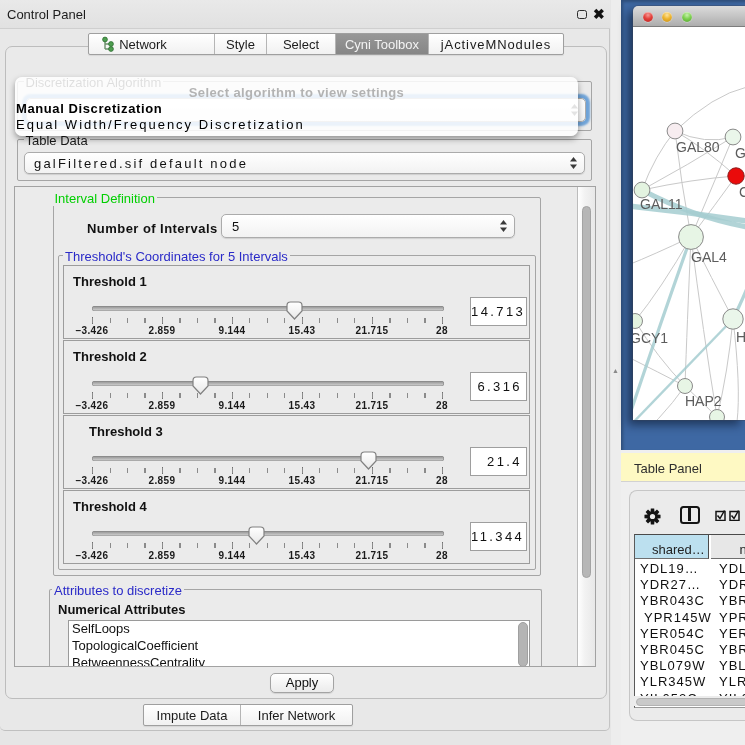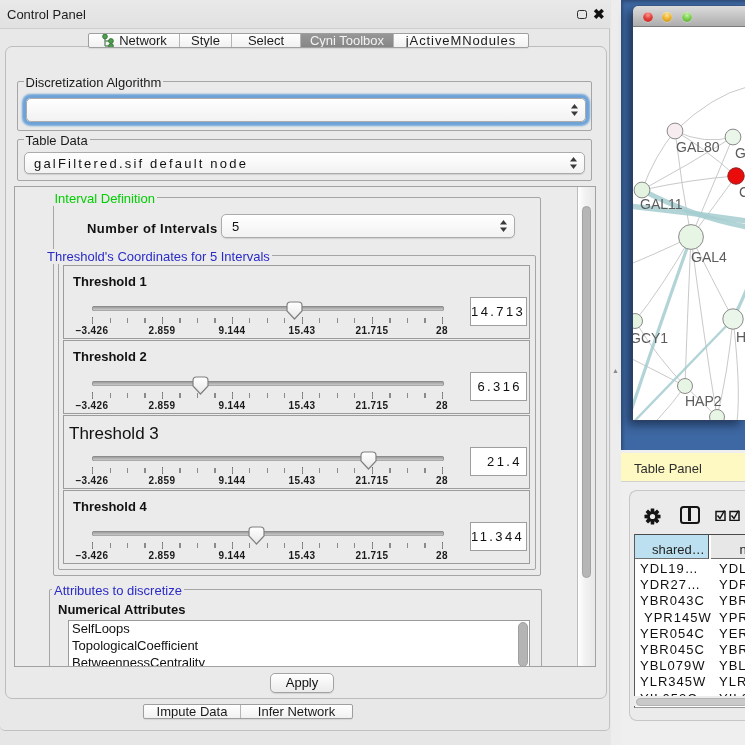--- a/index.html
+++ b/index.html
@@ -8,21 +8,21 @@
 .abs { position:absolute; }
 
 #cp { position:absolute; left:0; top:0; width:610px; height:731px; background:#e8e8e8;
   border-right:1px solid #c4c4c4; border-bottom:1px solid #c0c0c0; border-radius:0 0 5px 5px; }
 #cptitle { position:absolute; left:0; top:0; width:610px; height:29px; background:linear-gradient(#e9e9e9,#e1e1e1);
   border-bottom:1px solid #cfcfcf; }
 #cptitle .t { position:absolute; left:7px; top:7px; font-size:13px; color:#1c1c1c; }
 #cptitle .sq { position:absolute; left:577px; top:10px; width:10px; height:9px; border:1.5px solid #2b2b2b; border-radius:2.5px; }
 #cptitle .x { position:absolute; left:593px; top:6px; font-size:14px; font-weight:bold; color:#111; }
 
-.seg { position:absolute; z-index:5; display:flex; height:15px; border:1px solid #9f9f9f; border-radius:2px;
+.seg { position:absolute; z-index:5; display:flex; height:22px; border:1px solid #9f9f9f; border-radius:2px;
   background:linear-gradient(#ffffff,#f1f1f1); overflow:hidden; box-shadow:0 1px 1px rgba(0,0,0,0.08);text-align:center; }
 .seg .s { height:100%; display:flex; align-items:center; justify-content:center; font-size:13px; color:#1b1b1b;
   border-left:1px solid #b5b5b5; white-space:nowrap; }
 .seg .s:first-child { border-left:none; }
 .seg .sel { background:linear-gradient(#979797,#868686); color:#f3f3f3; }
 
 #pane { position:absolute; left:5px; top:46px; width:602px; height:653px; background:#eaeaea;
   border:1px solid #bdbdbd; border-radius:7px; }
 
 .grp { position:absolute; border:1px solid #a5a5a5; border-radius:2px; }
@@ -43,21 +43,21 @@
     </div>
   <div class="seg" style="left:88px; top:33px;">
     <div class="s" style="width:90px;"><svg width="14" height="16" viewBox="0 0 14 16" style="margin-right:4px;">
       <line x1="4" y1="4" x2="4" y2="13" stroke="#6a8f6a" stroke-width="1.4"></line>
       <line x1="4" y1="8" x2="9" y2="8" stroke="#6a8f6a" stroke-width="1.4"></line>
       <line x1="4" y1="13" x2="9" y2="13" stroke="#6a8f6a" stroke-width="1.4"></line>
       <circle cx="4" cy="3.5" r="2.4" fill="#4e9e50" stroke="#2f6f31" stroke-width="0.8"></circle>
       <circle cx="10" cy="8" r="2.4" fill="#4e9e50" stroke="#2f6f31" stroke-width="0.8"></circle>
       <circle cx="10" cy="13" r="2.4" fill="#4e9e50" stroke="#2f6f31" stroke-width="0.8"></circle>
     </svg>Network</div>
-    <div class="s" style="width:52px;">Style</div>
+    <div class="s" style="width:52px;margin-left:35px;">Style</div>
     <div class="s" style="width:69px;">Select</div>
     <div class="s sel" style="width:93px;">Cyni Toolbox</div>
     <div class="s" style="width:135px; letter-spacing:0.9px;">jActiveMNodules</div>
   </div>
   <div id="pane"></div>
 
   <div class="grp" style="left:17px; top:81px; width:575px; height:50px;"></div>
   <div class="gtit" style="left:23.5px; top:75px; color:#1a1a1a;text-align:right;">Discretization Algorithm</div>
   <div class="combo" style="left:26px; top:98px; width:560px; height:24px; box-shadow:0 0 2px 3.5px rgba(98,155,213,0.9);">
     <svg class="ar" width="9" height="14" viewBox="0 0 9 14">
@@ -81,21 +81,21 @@
   <div class="gtit" style="left:37.5px; top:4px; color:#00cf00; background:#ebebeb;">Interval Definition</div>
   <div style="position:absolute; left:72px; top:34px; font-size:13px; font-weight:bold; color:#111; letter-spacing:0.45px;">Number of Intervals</div>
   <div class="combo" style="left:206px; top:27px; width:294px; height:24px;">
         <span class="ct">5</span>
 <svg class="ar" width="9" height="14" viewBox="0 0 9 14">
           <path d="M4.5 1 L8 5.6 L1 5.6 Z" fill="#3a3a3a"></path>
           <path d="M4.5 13 L1 8.4 L8 8.4 Z" fill="#3a3a3a"></path>
         </svg>
       </div>
   <div class="grp" style="left:43px; top:68px; width:478px; height:315px;"></div>
-  <div class="gtit" style="left:30px; top:62px; color:#2a2ac8; background:#ebebeb;">Threshold's Coordinates for 5 Intervals</div>
+  <div class="gtit" style="left:48px; top:62px; color:#2a2ac8; background:#ebebeb;">Threshold's Coordinates for 5 Intervals</div>
   <div style="position:absolute; left:48px; top:78px; width:467px; height:74px; border:1px solid #9c9c9c; background:#ebebeb;">
         <div style="position:absolute; left:9px; top:8px; font-size:13px; font-weight:bold; color:#111;">Threshold 1</div>
         <div style="position:absolute; left:28px; top:40px; width:352px; height:5px; border-radius:2.5px; background:linear-gradient(#8d8d8d,#d8d8d8); box-shadow:inset 0 0 0 0.5px #838383;"></div>
         <div style="position:absolute; left:28px; top:51px; width:351.5px; height:7px; background-image:repeating-linear-gradient(to right,#6f6f6f 0px,#6f6f6f 1px,transparent 1px,transparent 70px);"></div>
         <div style="position:absolute; left:28px; top:52px; width:351.5px; height:5px; background-image:repeating-linear-gradient(to right,#8a8a8a 0px,#8a8a8a 1px,transparent 1px,transparent 17.5px);"></div>
         <span style="position:absolute; left:28px; top:59px; transform:translateX(-50%); font-size:10px; font-weight:bold; color:#1a1a1a; white-space:nowrap; letter-spacing:0.4px;">–3.426</span>
         <span style="position:absolute; left:98px; top:59px; transform:translateX(-50%); font-size:10px; font-weight:bold; color:#1a1a1a; white-space:nowrap; letter-spacing:0.4px;">2.859</span>
         <span style="position:absolute; left:168px; top:59px; transform:translateX(-50%); font-size:10px; font-weight:bold; color:#1a1a1a; white-space:nowrap; letter-spacing:0.4px;">9.144</span>
         <span style="position:absolute; left:238px; top:59px; transform:translateX(-50%); font-size:10px; font-weight:bold; color:#1a1a1a; white-space:nowrap; letter-spacing:0.4px;">15.43</span>
         <span style="position:absolute; left:308px; top:59px; transform:translateX(-50%); font-size:10px; font-weight:bold; color:#1a1a1a; white-space:nowrap; letter-spacing:0.4px;">21.715</span>
@@ -127,21 +127,21 @@
             <linearGradient id="th1" x1="0" y1="0" x2="0" y2="1">
               <stop offset="0" stop-color="#ffffff"></stop>
               <stop offset="1" stop-color="#e8e8e8"></stop>
             </linearGradient>
           </defs>
 <path d="M1 4.5 Q1 1 4.5 1 L12.5 1 Q16 1 16 4.5 L16 10 L8.5 18 L1 10 Z" fill="url(#th1)" stroke="#808080" stroke-width="1.2"></path>
         </svg>
         <div style="position:absolute; left:406px; top:31px; width:57px; height:29px; background:#fff; border:1px solid #9e9e9e; font-size:13px; color:#111; text-align:right; line-height:27px; padding-right:4px; letter-spacing:2.4px;">6.316</div>
       </div>
   <div style="position:absolute; left:48px; top:228px; width:467px; height:74px; border:1px solid #9c9c9c; background:#ebebeb;">
-        <div style="position:absolute; left:5px; top:8px; font-size:17px; font-weight:normal; color:#111;">Threshold 3</div>
+        <div style="position:absolute; left:25px; top:8px; font-size:13px; font-weight:bold; color:#111;">Threshold 3</div>
         <div style="position:absolute; left:28px; top:40px; width:352px; height:5px; border-radius:2.5px; background:linear-gradient(#8d8d8d,#d8d8d8); box-shadow:inset 0 0 0 0.5px #838383;"></div>
         <div style="position:absolute; left:28px; top:51px; width:351.5px; height:7px; background-image:repeating-linear-gradient(to right,#6f6f6f 0px,#6f6f6f 1px,transparent 1px,transparent 70px);"></div>
         <div style="position:absolute; left:28px; top:52px; width:351.5px; height:5px; background-image:repeating-linear-gradient(to right,#8a8a8a 0px,#8a8a8a 1px,transparent 1px,transparent 17.5px);"></div>
         <span style="position:absolute; left:28px; top:59px; transform:translateX(-50%); font-size:10px; font-weight:bold; color:#1a1a1a; white-space:nowrap; letter-spacing:0.4px;">–3.426</span>
         <span style="position:absolute; left:98px; top:59px; transform:translateX(-50%); font-size:10px; font-weight:bold; color:#1a1a1a; white-space:nowrap; letter-spacing:0.4px;">2.859</span>
         <span style="position:absolute; left:168px; top:59px; transform:translateX(-50%); font-size:10px; font-weight:bold; color:#1a1a1a; white-space:nowrap; letter-spacing:0.4px;">9.144</span>
         <span style="position:absolute; left:238px; top:59px; transform:translateX(-50%); font-size:10px; font-weight:bold; color:#1a1a1a; white-space:nowrap; letter-spacing:0.4px;">15.43</span>
         <span style="position:absolute; left:308px; top:59px; transform:translateX(-50%); font-size:10px; font-weight:bold; color:#1a1a1a; white-space:nowrap; letter-spacing:0.4px;">21.715</span>
         <span style="position:absolute; left:378px; top:59px; transform:translateX(-50%); font-size:10px; font-weight:bold; color:#1a1a1a; white-space:nowrap; letter-spacing:0.4px;">28</span>
         <svg style="position:absolute; left:296.0px; top:35px;" width="17" height="19" viewBox="0 0 17 19">
@@ -185,20 +185,26 @@
         <div style="position:absolute; left:3px; top:17px;">TopologicalCoefficient</div>
         <div style="position:absolute; left:3px; top:34px;">BetweennessCentrality</div>
         <div style="position:absolute; left:449px; top:1px; width:10px; height:45px; border-radius:5px; background:#b4b4b4; border:1px solid #a0a0a0;"></div>
       </div>
   <div style="position:absolute; left:562px; top:0; width:18px; height:479px; background:linear-gradient(to right,#ffffff,#f2f2f2 40%,#e8e8e8); border-left:1px solid #bcbcbc;"></div>
   <div style="position:absolute; left:567px; top:19px; width:9px; height:372px; border-radius:5px; background:#b6b6b6; border:1px solid #a3a3a3;"></div>
   </div>
 
   <div style="position:absolute; left:270px; top:673px; width:64px; height:20px; border:1px solid #a3a3a3; border-radius:5px; background:linear-gradient(#ffffff,#ebebeb); box-shadow:0 1px 1px rgba(0,0,0,0.1); font-size:13px; color:#111; text-align:center; line-height:18px;">Apply</div>
 
+  <div id="popup" style="position:absolute; left:15px; top:77px; width:563px; height:59px; z-index:20;
+    background:rgba(255,255,255,0.86); border-radius:7px; box-shadow:0 3px 6px rgba(0,0,0,0.38); font-size:13px;">
+    <div style="position:absolute; left:0; top:7.5px; width:100%; text-align:center; color:#b3b3b3; font-weight:bold; letter-spacing:0.4px;">Select algorithm to view settings</div>
+    <div style="position:absolute; left:1px; top:24px; font-weight:bold; color:#000; letter-spacing:0.6px;">Manual Discretization</div>
+    <div style="position:absolute; left:1px; top:39.5px; color:#000; letter-spacing:2px;">Equal Width/Frequency Discretization</div>
+  </div>
 
   <div class="seg" style="left:143px; top:704px;">
     <div class="s" style="width:96px;">Impute Data</div>
     <div class="s" style="width:112px;">Infer Network</div>
   </div>
 </div>
 
 <div class="abs" style="left:612px; top:367px; width:6px; height:7px; color:#8a8a8a; font-size:7px; line-height:7px; z-index:3;">▲</div>
 <div class="abs" style="left:611px; top:0; width:134px; height:745px; background:#ededed;"></div>
 <div class="abs" style="left:621px; top:0; width:124px; height:450px; background:#3e68a3; box-shadow:inset 2px 2px 3px rgba(0,0,0,0.25);"></div>

